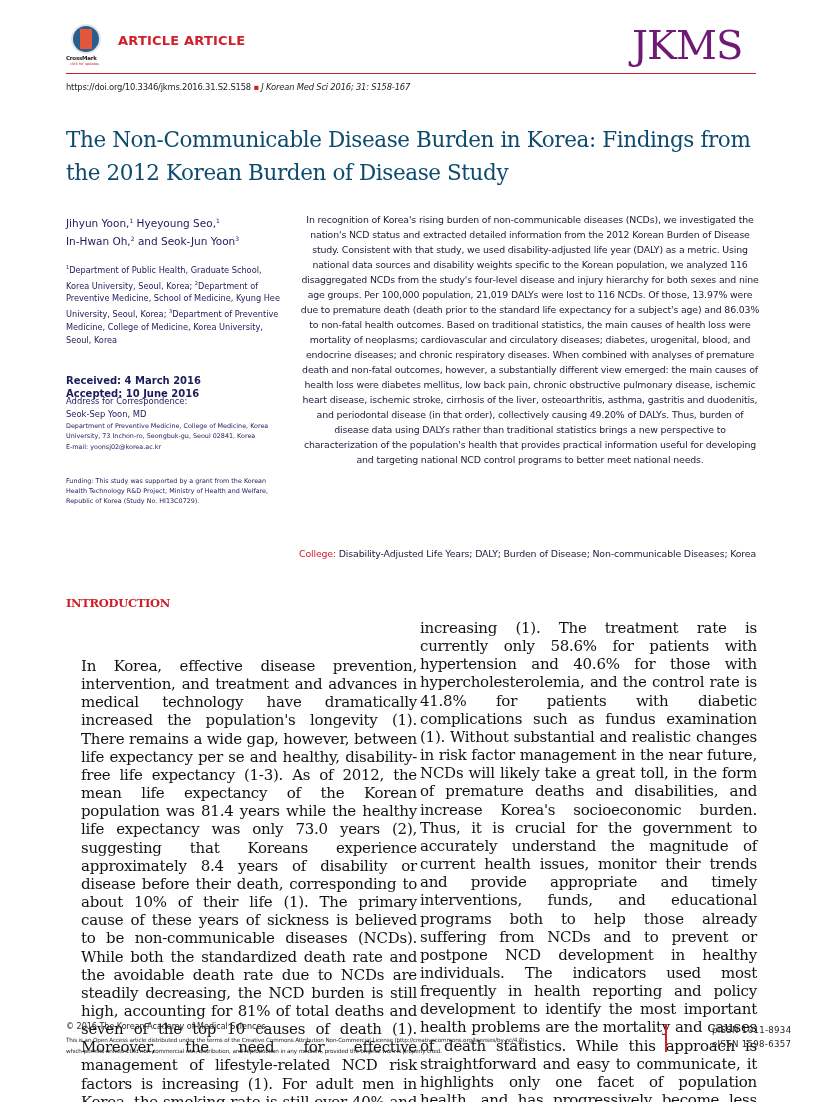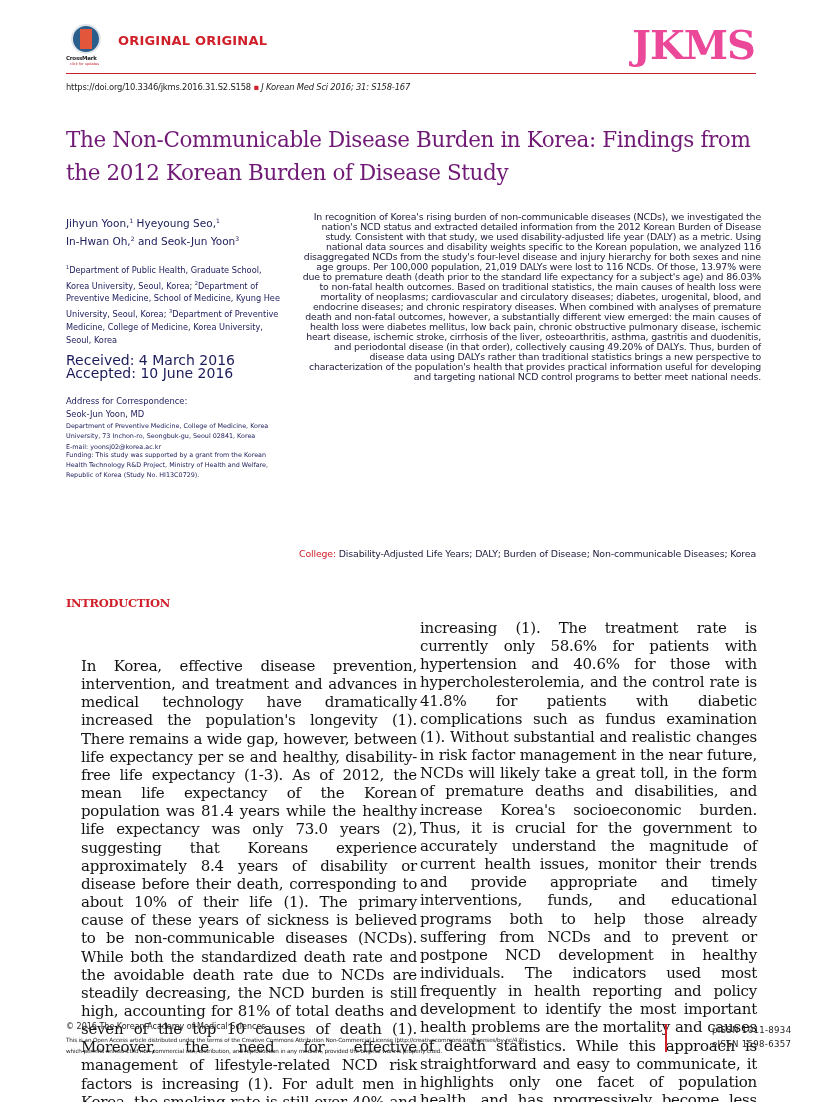--- a/index.html
+++ b/index.html
@@ -8,40 +8,40 @@
   .serif { font-family: "DejaVu Serif", "Liberation Serif", serif; }
   .abs { position: absolute; }
 
   #crossmark { left: 66px; top: 24px; width: 44px; height: 44px; }
   #crossmark .circle { position:absolute; left:5px; top:0; width:30px; height:30px; border-radius:50%; background:#2a5e8c; border:2px solid #e2e6ea; box-sizing:border-box; }
   #crossmark .ribbon { position:absolute; left:14px; top:5px; width:12px; height:20px; background:#e2563c; }
   #crossmark .cm-label { position:absolute; left:0; top:31px; font-size:5.5px; font-weight:bold; color:#222; letter-spacing:-0.2px; white-space:nowrap; }
   #crossmark .cm-sub { position:absolute; left:4px; top:38px; font-size:3.5px; color:#c0262d; white-space:nowrap; }
 
   #article-type { left: 118px; top: 33px; font-size: 13px; font-weight: bold; color: #d0202a; letter-spacing: 0.2px; }
-  #journal-logo { left: 632px; top: 25px; font-size: 40px; font-weight: bold; color: #ec4899; letter-spacing: -1px; line-height: 40px; }
+  #journal-logo { left: 632px; top: 25px; font-size: 40px; font-weight: normal; color: #701a75; letter-spacing: -1px; line-height: 40px; }
   #header-rule { left: 66px; top: 73px; width: 690px; height: 1px; background: #c8202a; }
 
   #doi-line { left: 66px; top: 82px; font-size: 8.4px; color: #222; white-space: nowrap; letter-spacing: -0.2px; }
   #doi-line .bullet { color: #d0202a; }
   #doi-line i { font-style: italic; }
 
-  #title { left: 66px; top: 123px; width: 700px; font-size: 21.5px; line-height: 33px; color: #701a75; letter-spacing: -0.4px; }
+  #title { left: 66px; top: 123px; width: 700px; font-size: 21.5px; line-height: 33px; color: #0c4a6e; letter-spacing: -0.4px; }
 
   #authors { left: 66px; top: 212px; width: 220px; font-size: 10.5px; line-height: 15px; color: #1b1b5a; }
   #authors sup { font-size: 6px; }
   #affiliations { left: 66px; top: 261px; width: 215px; font-size: 8.2px; line-height: 13px; color: #1b1b5a; }
   #affiliations sup { font-size: 5px; }
-  #dates { left: 66px; top: 354px; width: 220px; font-size: 14px; line-height: 12.5px; color: #1b1b5a; }
+  #dates { left: 66px; top: 375px; width: 220px; font-size: 10px; line-height: 12.5px; color: #1b1b5a; font-weight: bold; }
   #correspondence { left: 66px; top: 395px; width: 220px; color: #1b1b5a; }
   #correspondence .h { font-size: 8.4px; line-height: 12.5px; }
   #correspondence .addr { font-size: 6.4px; line-height: 10px; margin-top: 1px; }
-  #funding { left: 66px; top: 450px; width: 220px; font-size: 6.4px; line-height: 10px; color: #1b1b5a; }
+  #funding { left: 66px; top: 476px; width: 220px; font-size: 6.4px; line-height: 10px; color: #1b1b5a; }
 
-  #abstract { left: 299px; top: 212px; width: 462px; font-size: 9.4px; line-height: 10px; color: #1a1a3a; text-align: right; letter-spacing: -0.15px; }
+  #abstract { left: 299px; top: 212px; width: 462px; font-size: 9.4px; line-height: 15px; color: #1a1a3a; text-align: center; letter-spacing: -0.15px; }
   #keywords { left: 299px; top: 546px; width: 462px; font-size: 9.4px; line-height: 15.25px; color: #1a1a3a; letter-spacing: -0.15px; }
   #keywords .kw-label { color: #d0202a; }
 
   #intro-heading { left: 66px; top: 596px; font-size: 11.5px; font-weight: bold; color: #d0202a; letter-spacing: -0.3px; }
   .col { font-size: 15px; line-height: 18.15px; color: #111; text-align: justify; letter-spacing: -0.25px; }
   #col-left { left: 81px; top: 657px; width: 336px; }
   #col-right { left: 420px; top: 619px; width: 337px; }
 
   #footer-copy { left: 66px; top: 1022px; font-size: 8px; color: #222; white-space: nowrap; }
   #footer-license { left: 66px; top: 1035px; width: 600px; font-size: 5.7px; line-height: 11px; color: #222; letter-spacing: -0.15px; }
@@ -50,21 +50,21 @@
 </style>
 </head>
 <body>
 
 <div id="crossmark" class="abs sans">
   <div class="circle"></div>
   <div class="ribbon"></div>
   <div class="cm-label">CrossMark</div>
   <div class="cm-sub">click for updates</div>
 </div>
-<div id="article-type" class="abs sans">ORIGINAL ORIGINAL</div>
+<div id="article-type" class="abs sans">ARTICLE ARTICLE</div>
 <div id="journal-logo" class="abs serif">JKMS</div>
 <div id="header-rule" class="abs"></div>
 
 <div id="doi-line" class="abs sans">
   <span>https://doi.org/10.3346/jkms.2016.31.S2.S158</span>
   <span class="bullet"> ▪ </span>
   <i>J Korean Med Sci 2016; 31: S158-167</i>
 </div>
 
 <div id="title" class="abs serif">The Non-Communicable Disease Burden in Korea: Findings from the 2012 Korean Burden of Disease Study</div>
@@ -80,21 +80,21 @@
   <sup>1</sup><span>Department of Public Health, Graduate School, Korea University, Seoul, Korea; </span><sup>2</sup><span>Department of Preventive Medicine, School of Medicine, Kyung Hee University, Seoul, Korea; </span><sup>3</sup><span>Department of Preventive Medicine, College of Medicine, Korea University, Seoul, Korea</span>
 </div>
 
 <div id="dates" class="abs sans">
   <div>Received: 4 March 2016</div>
   <div>Accepted: 10 June 2016</div>
 </div>
 
 <div id="correspondence" class="abs sans">
   <div class="h">Address for Correspondence:</div>
-  <div class="h">Seok-Jun Yoon, MD</div>
+  <div class="h">Seok-Sep Yoon, MD</div>
   <div class="addr">Department of Preventive Medicine, College of Medicine, Korea University, 73 Inchon-ro, Seongbuk-gu, Seoul 02841, Korea</div>
   <div class="addr">E-mail: yoonsj02@korea.ac.kr</div>
 </div>
 
 <div id="funding" class="abs sans">Funding: This study was supported by a grant from the Korean Health Technology R&amp;D Project, Ministry of Health and Welfare, Republic of Korea (Study No. HI13C0729).</div>
 
 <div id="abstract" class="abs sans">In recognition of Korea's rising burden of non-communicable diseases (NCDs), we investigated the nation's NCD status and extracted detailed information from the 2012 Korean Burden of Disease study. Consistent with that study, we used disability-adjusted life year (DALY) as a metric. Using national data sources and disability weights specific to the Korean population, we analyzed 116 disaggregated NCDs from the study's four-level disease and injury hierarchy for both sexes and nine age groups. Per 100,000 population, 21,019 DALYs were lost to 116 NCDs. Of those, 13.97% were due to premature death (death prior to the standard life expectancy for a subject's age) and 86.03% to non-fatal health outcomes. Based on traditional statistics, the main causes of health loss were mortality of neoplasms; cardiovascular and circulatory diseases; diabetes, urogenital, blood, and endocrine diseases; and chronic respiratory diseases. When combined with analyses of premature death and non-fatal outcomes, however, a substantially different view emerged: the main causes of health loss were diabetes mellitus, low back pain, chronic obstructive pulmonary disease, ischemic heart disease, ischemic stroke, cirrhosis of the liver, osteoarthritis, asthma, gastritis and duodenitis, and periodontal disease (in that order), collectively causing 49.20% of DALYs. Thus, burden of disease data using DALYs rather than traditional statistics brings a new perspective to characterization of the population's health that provides practical information useful for developing and targeting national NCD control programs to better meet national needs.</div>
 <div id="keywords" class="abs sans">
   <span class="kw-label">College:</span>
   <span>Disability-Adjusted Life Years; DALY; Burden of Disease; Non-communicable Diseases; Korea</span>

